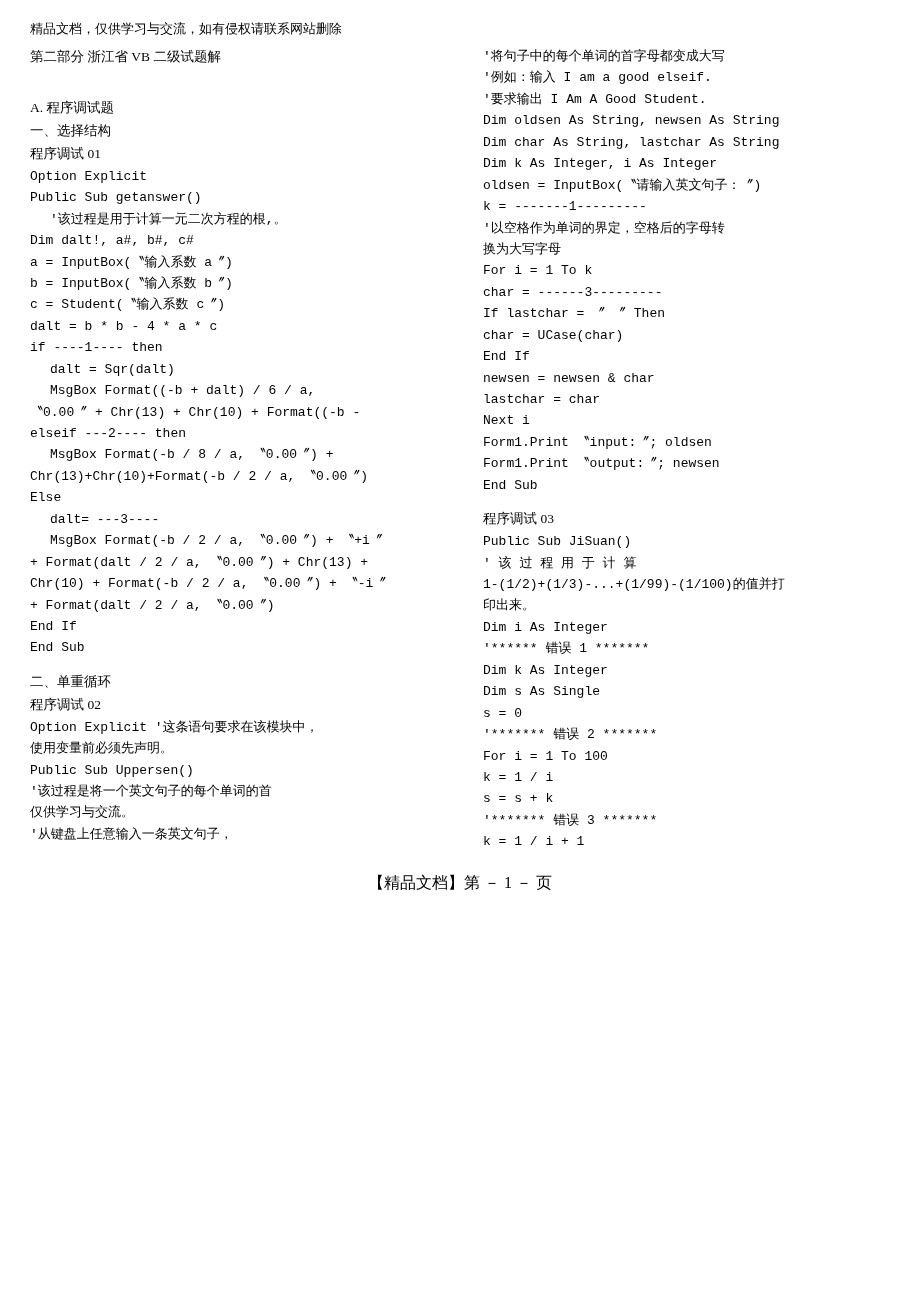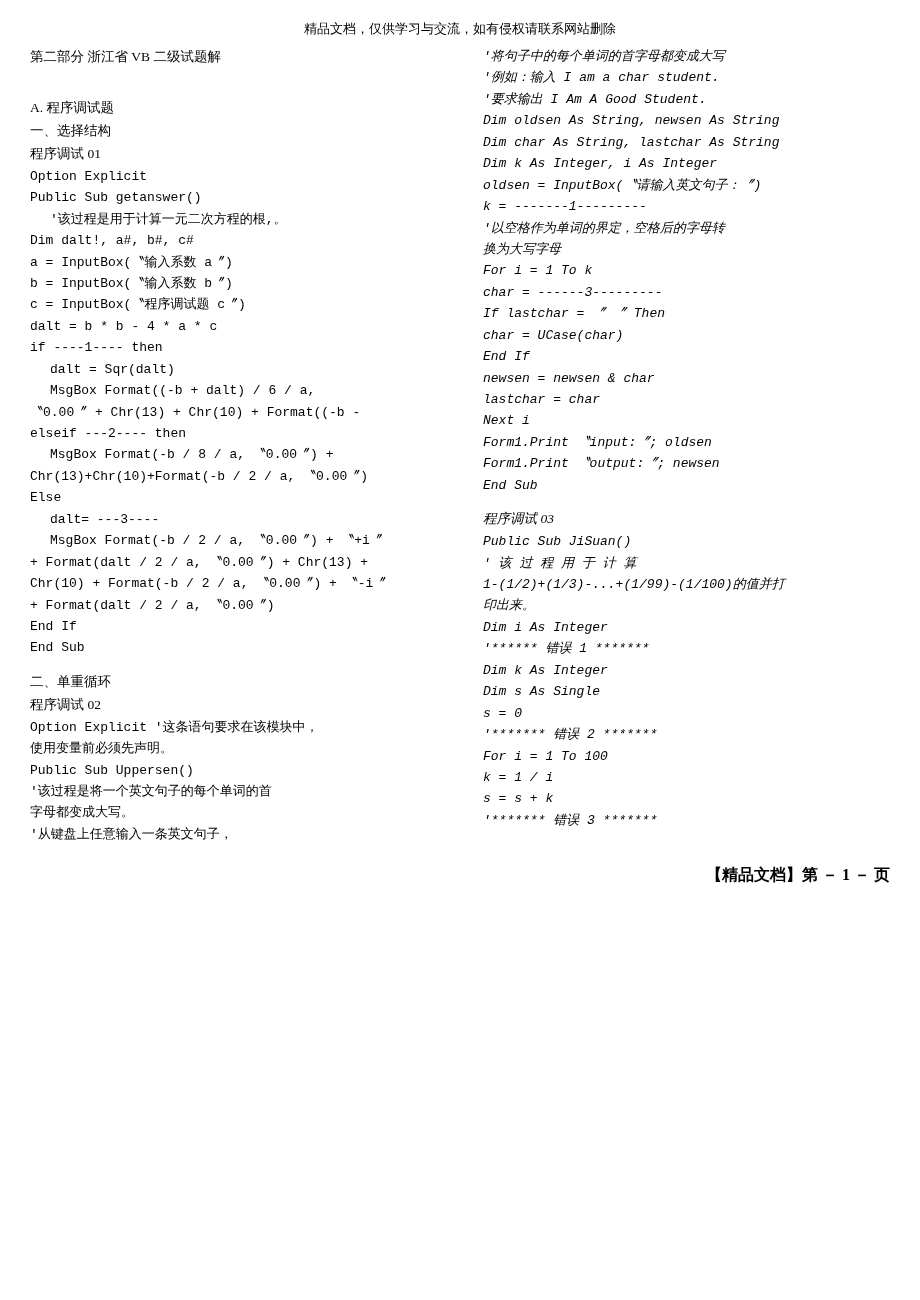--- a/index.html
+++ b/index.html
@@ -10,52 +10,50 @@
     body {
       background: #fff;
       font-family: "SimSun", "宋体", serif;
       font-size: 14px;
       color: #000;
       width: 920px;
       min-height: 1300px;
       padding: 20px 30px;
     }
     .header-center {
-      text-align: center;
       font-size: 13px;
       margin-bottom: 8px;
     }
     .two-col {
       display: flex;
       gap: 16px;
     }
     .col-left {
       width: 50%;
       padding-right: 15px;
       font-size: 13.5px;
       line-height: 1.7;
     }
     .col-right {
       width: 50%;
       padding-left: 15px;
       font-size: 13.5px;
       line-height: 1.7;
-      font-style: italic;
     }
     .code-block {
       font-family: "Courier New", "Consolas", monospace;
       font-size: 13px;
       line-height: 1.65;
     }
     .indent1 { padding-left: 20px; }
     .footer {
-      text-align: right;
+      text-align: center;
       font-size: 16px;
       margin-top: 20px;
-      font-weight: bold;
+      font-weight: normal;
     }
     p {
       margin: 0;
     }
     .spacer {
       height: 12px;
     }
     .small-spacer {
       height: 6px;
     }
@@ -76,21 +74,21 @@
     <p>A. 程序调试题</p>
     <p>一、选择结构</p>
     <p>程序调试 01</p>
     <div class="code-block">
       <p>Option Explicit</p>
       <p>Public Sub getanswer()</p>
       <p class="indent1">'该过程是用于计算一元二次方程的根,。</p>
       <p> Dim dalt!, a#, b#, c#</p>
       <p> a = InputBox(〝输入系数 a〞)</p>
       <p> b = InputBox(〝输入系数 b〞)</p>
-      <p> c = InputBox(〝程序调试题 c〞)</p>
+      <p> c = Student(〝输入系数 c〞)</p>
       <p> dalt = b * b - 4 * a * c</p>
       <p> if ----1---- then</p>
       <p class="indent1">  dalt = Sqr(dalt)</p>
       <p class="indent1">  MsgBox Format((-b + dalt) / 6 / a,</p>
       <p>〝0.00〞 + Chr(13) + Chr(10) + Format((-b -</p>
       <p> elseif ---2---- then</p>
       <p class="indent1">  MsgBox Format(-b / 8 / a, 〝0.00〞) +</p>
       <p>Chr(13)+Chr(10)+Format(-b / 2 / a, 〝0.00〞)</p>
       <p> Else</p>
       <p class="indent1">  dalt= ---3----</p>
@@ -102,29 +100,29 @@
       <p>End Sub</p>
     </div>
     <div class="spacer"></div>
     <p>二、单重循环</p>
     <p>程序调试 02</p>
     <div class="code-block">
       <p>Option Explicit  '这条语句要求在该模块中，</p>
       <p>使用变量前必须先声明。</p>
       <p>Public Sub Uppersen()</p>
       <p>    '该过程是将一个英文句子的每个单词的首</p>
-      <p>字母都变成大写。</p>
+      <p>仅供学习与交流。</p>
       <p>    '从键盘上任意输入一条英文句子，</p>
     </div>
   </div>
 
   <div class="col-right">
     <div class="code-block">
       <p>'将句子中的每个单词的首字母都变成大写</p>
-      <p>'例如：输入 I am a char student.</p>
+      <p>'例如：输入 I am a good elseif.</p>
       <p>'要求输出 I Am A Good Student.</p>
       <p>Dim oldsen As String, newsen As String</p>
       <p>Dim char As String, lastchar As String</p>
       <p>Dim k As Integer, i As Integer</p>
       <p>oldsen = InputBox(〝请输入英文句子：〞)</p>
       <p>k = -------1---------</p>
       <p>'以空格作为单词的界定，空格后的字母转</p>
       <p>换为大写字母</p>
       <p>    For i = 1 To k</p>
       <p>        char = ------3---------</p>
@@ -148,19 +146,20 @@
       <p>    Dim i As Integer</p>
       <p>    '****** 错误 1 *******</p>
       <p>    Dim k As Integer</p>
       <p>    Dim s As Single</p>
       <p>    s = 0</p>
       <p>    '******* 错误 2 *******</p>
       <p>    For i = 1 To 100</p>
       <p>        k = 1 / i</p>
       <p>        s = s + k</p>
       <p>        '******* 错误 3 *******</p>
+      <p>        k = 1 / i + 1</p>
     </div>
   </div>
 </div>
 
 <div>
   <p class="footer">【精品文档】第 － 1 － 页</p>
 </div>
 
 </body></html>

